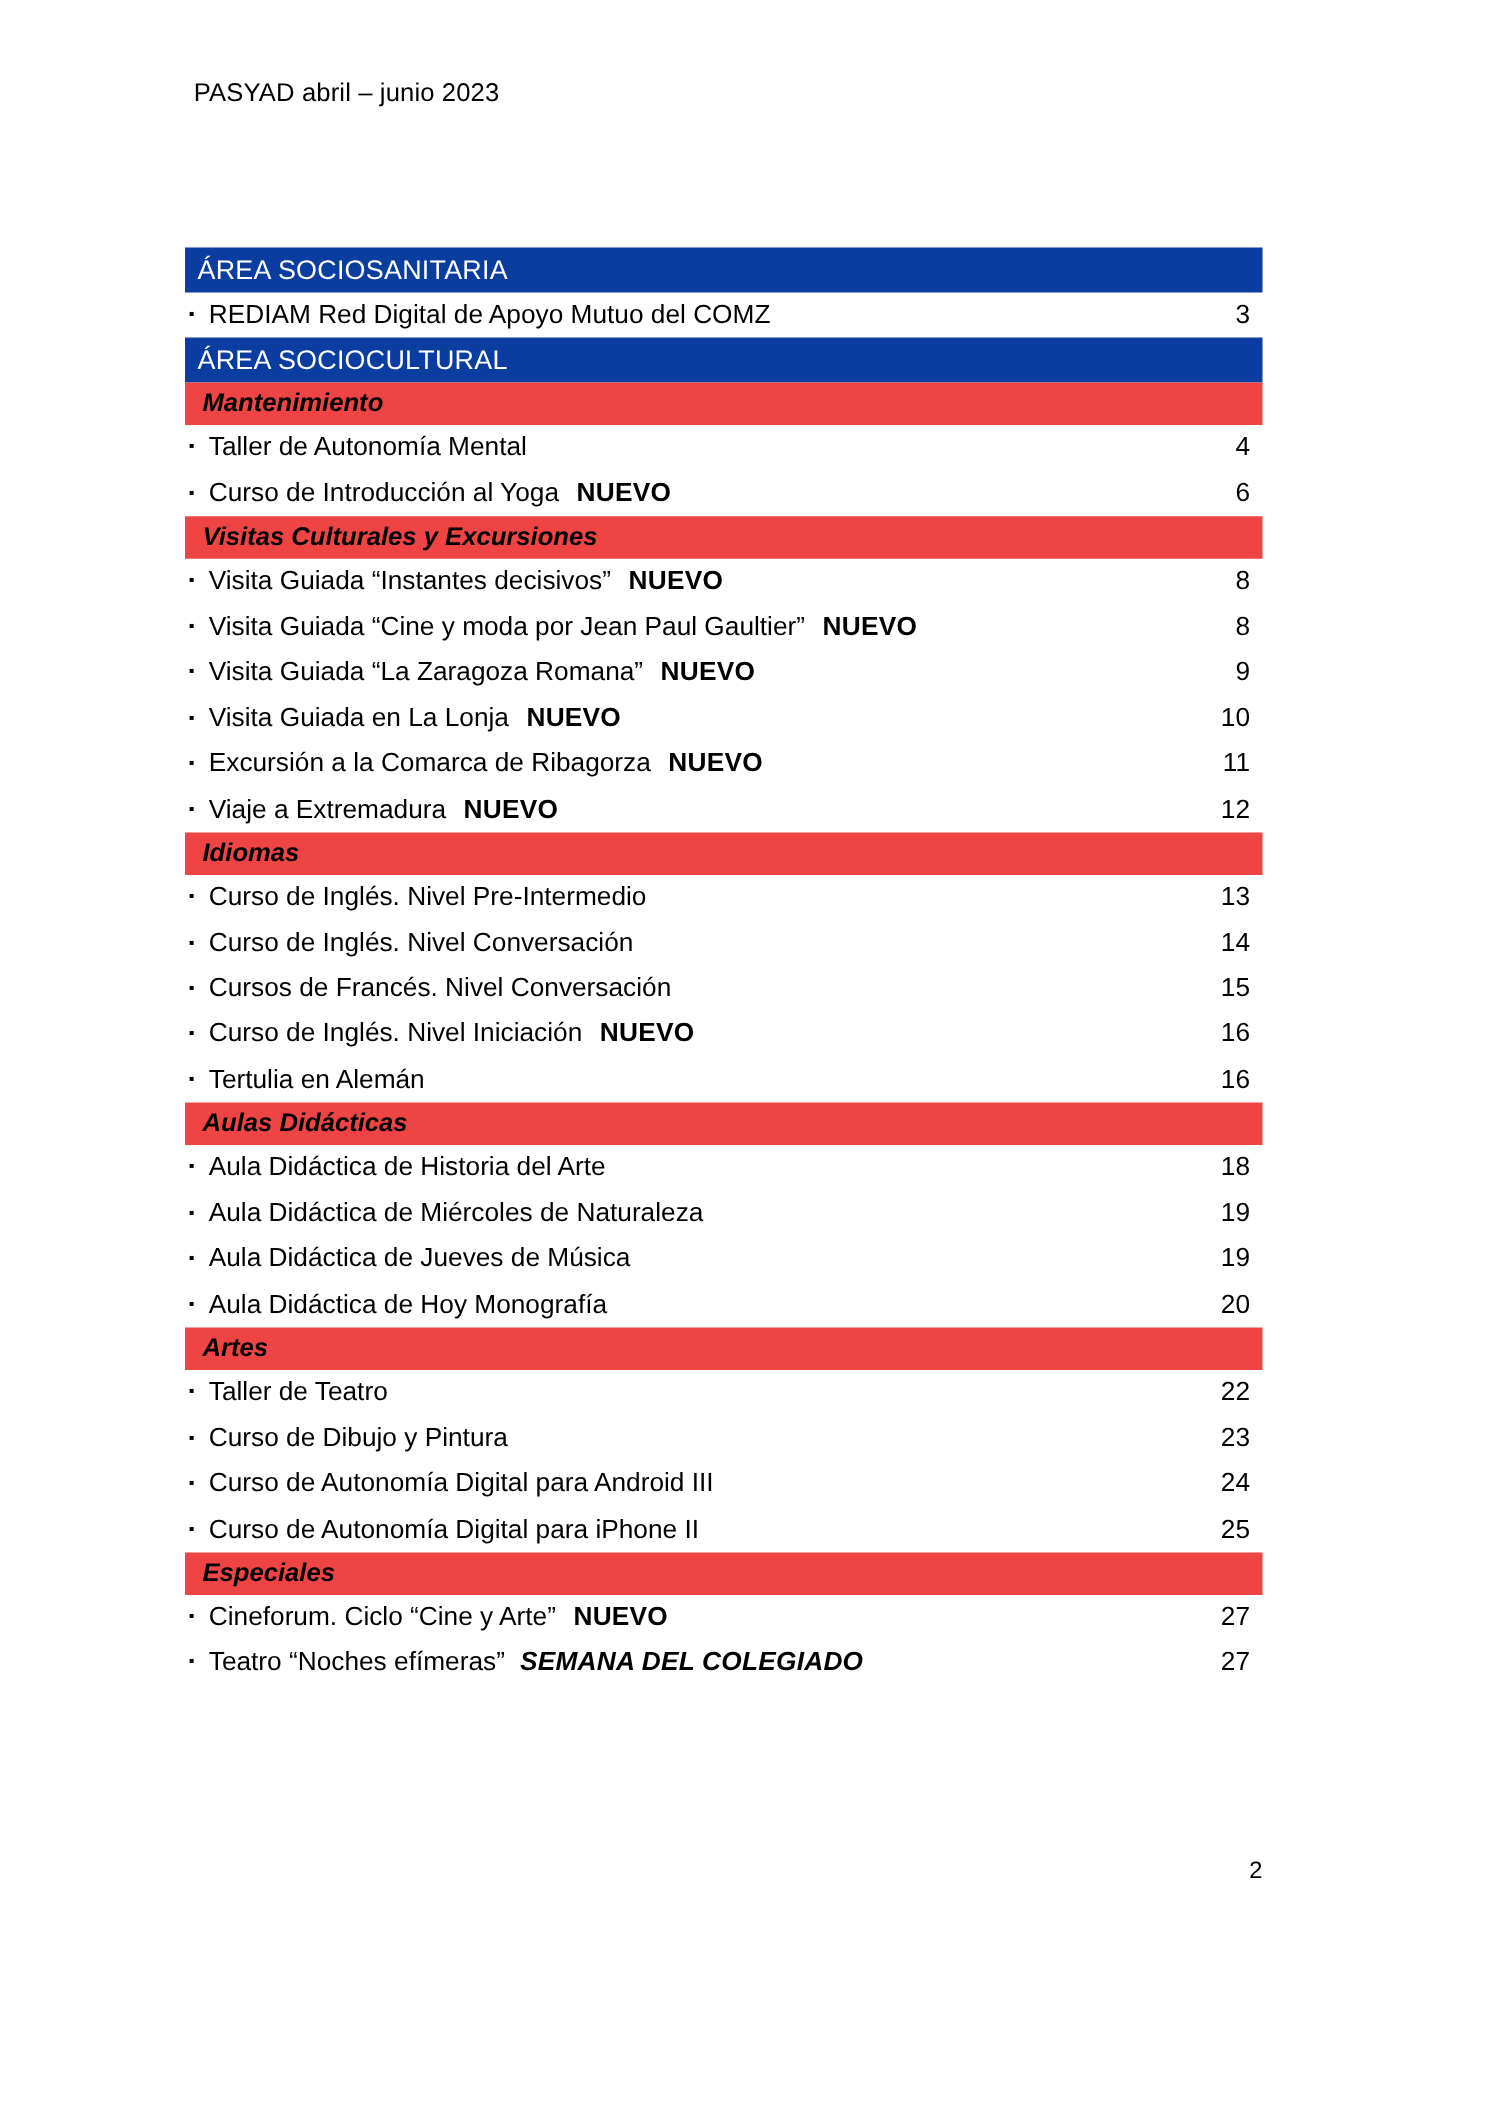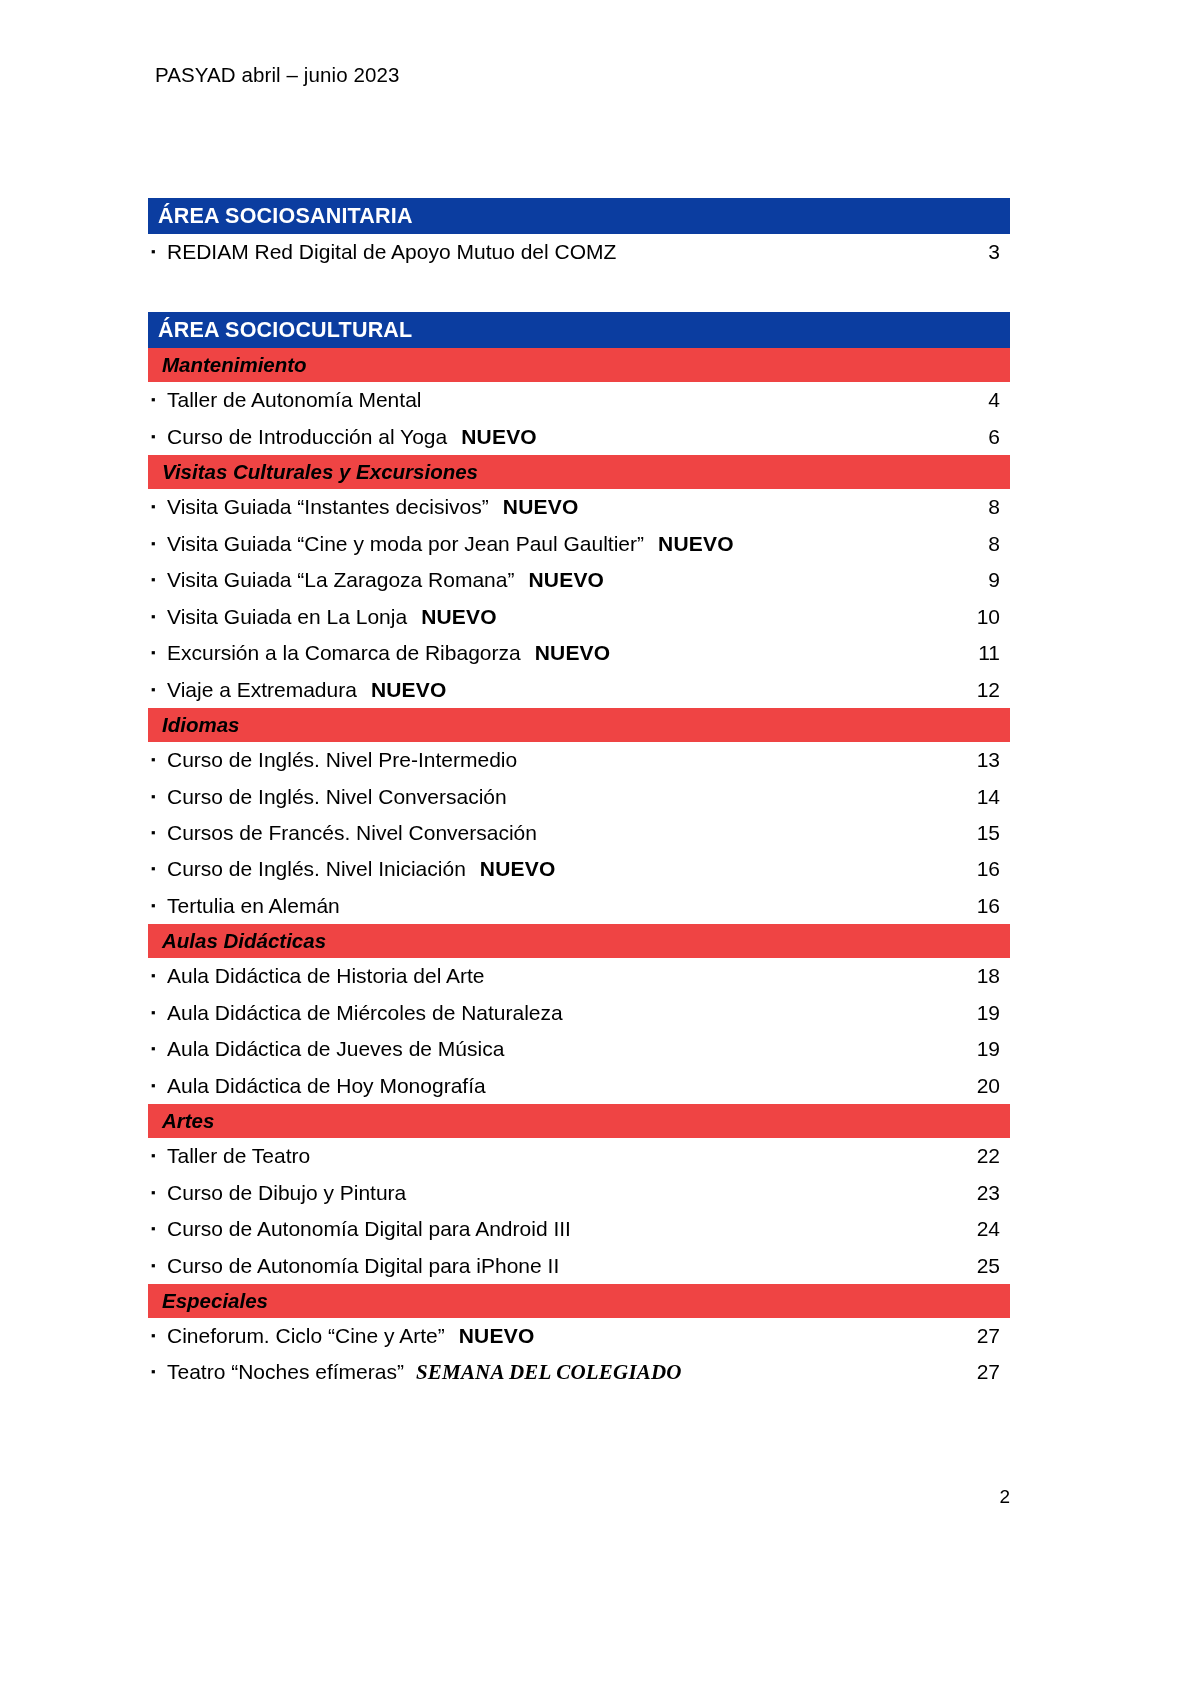--- a/index.html
+++ b/index.html
@@ -33,29 +33,28 @@
     position: absolute;
     left: 148px;
     top: 198px;
     width: 862px;
   }
   
   .area-bar {
     background: #0b3da0;
     color: #ffffff;
     font-size: 21.5px;
-    font-weight: 700;
+    font-weight: 400;
     letter-spacing: 0.2px;
     padding: 5px 0 6px 10px;
     line-height: 1.22;
     height: 25px;
     box-sizing: content-box;
   }
   .area-block + .area-block {
-    margin-top: 42px;
   }
   
   .sub-bar {
     background: #ef4444;
     color: #000000;
     font-size: 20.5px;
     font-weight: bold;
     font-style: italic;
     padding: 4px 0 5px 14px;
     line-height: 1.22;
@@ -91,21 +90,20 @@
   .bullet::before { content: "\25AA"; }
   .toc-title { }
   .tag {
     font-weight: bold;
     margin-left: 14px;
     letter-spacing: 0.2px;
   }
   .tag.special {
     font-style: italic;
     margin-left: 12px;
-    font-family: Liberation Serif, serif;
   }
   .toc-page {
     font-size: 21px;
     padding-right: 10px;
     flex: none;
   }
   .page-number {
     position: absolute;
     right: 180px;
     bottom: 175px;

